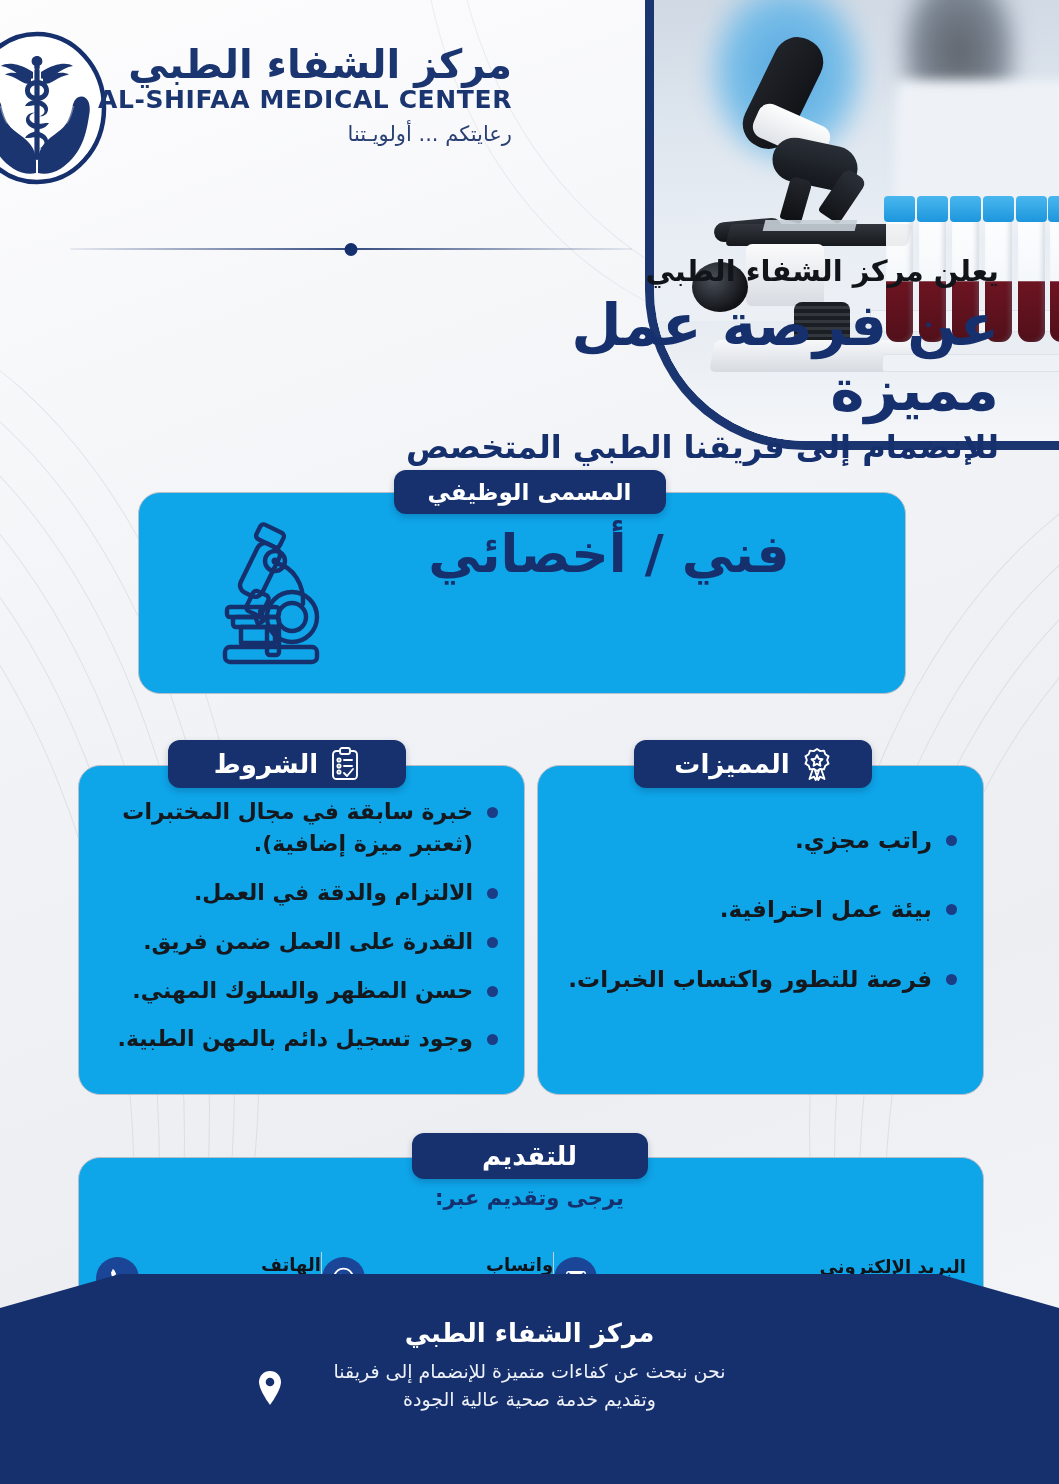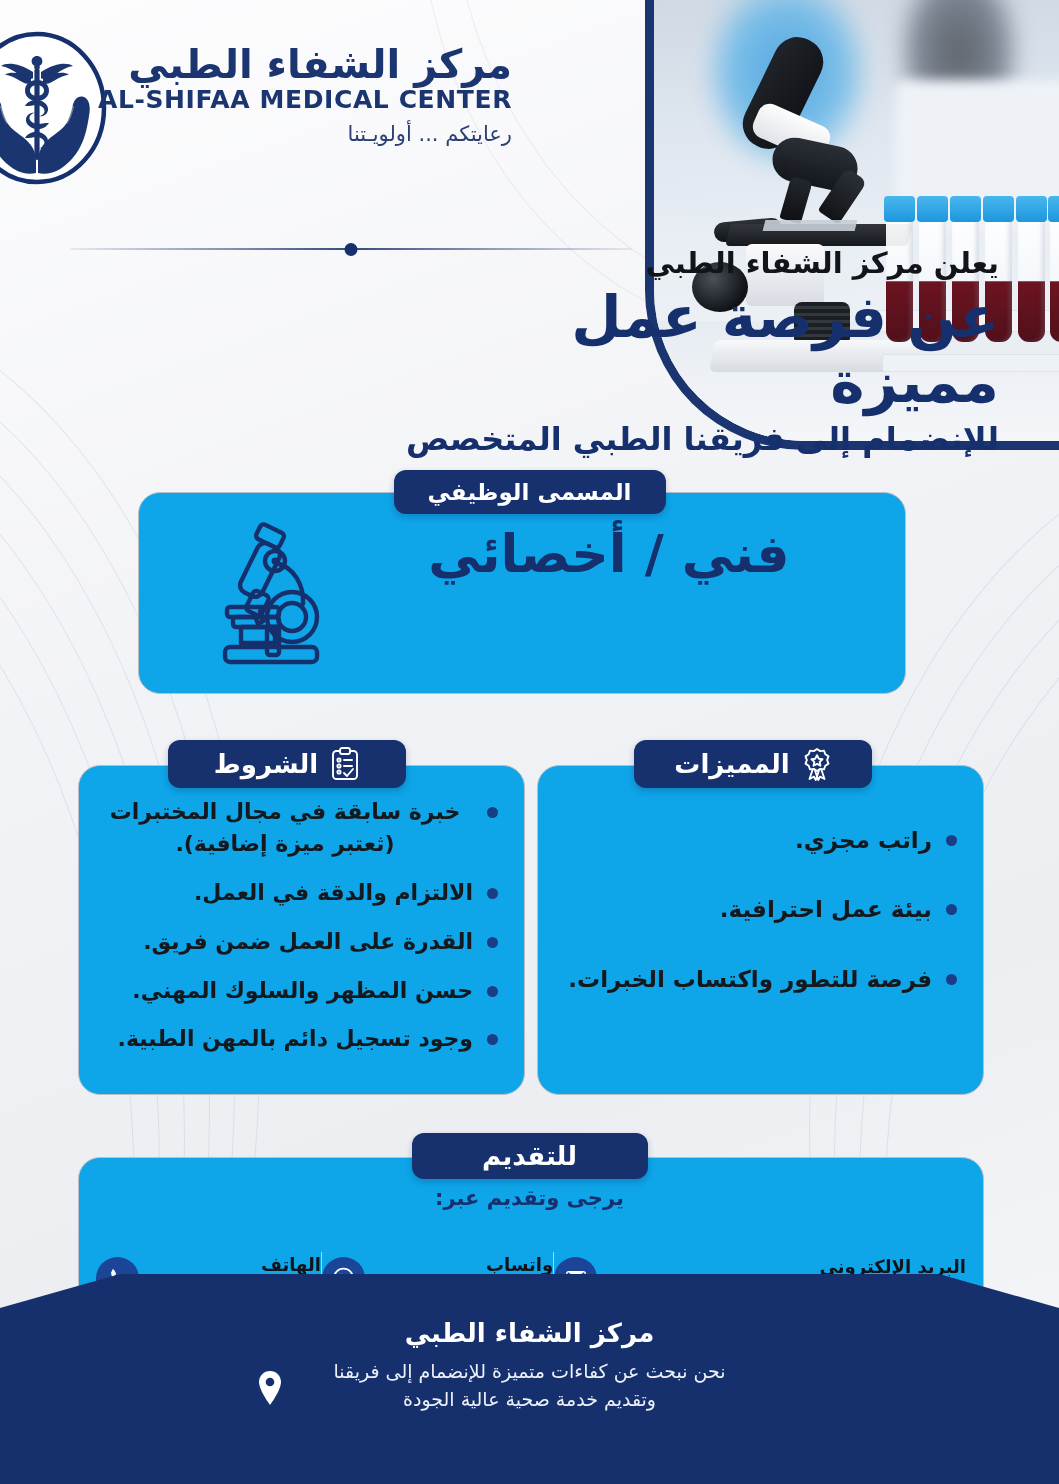--- a/index.html
+++ b/index.html
@@ -177,21 +177,21 @@
   .divider .line {
     position:absolute; top:5px; left:0; right:0; height:1.5px;
     background:linear-gradient(90deg,rgba(27,53,112,.08),rgba(27,53,112,.85) 48%,rgba(27,53,112,.85) 52%,rgba(27,53,112,.08));
   }
   .divider .dot {
     position:absolute; left:50%; top:0; transform:translateX(-50%);
     width:13px; height:13px; border-radius:50%; background:#16306e;
   }
 
   
-  .announce { position:absolute; right:60px; top:245px; width:600px; text-align:right; }
+  .announce { position:absolute; right:60px; top:253px; width:600px; text-align:right; }
   .ann-1 { font-size:29px; font-weight:700; color:#111418; line-height:1.3; }
   .ann-2 {
     font-size:58px; font-weight:800; color:#16306e;
     line-height:1.12; margin-top:2px; letter-spacing:-1px;
   }
   .ann-3 { font-size:32px; font-weight:700; color:#16306e; margin-top:4px; line-height:1.3; }
 
   
   .card {
     position:absolute;
@@ -226,21 +226,21 @@
   .cond-card { left:78px; top:765px; width:447px; height:330px; }
   .cond-badge { left:168px; top:740px; width:238px; height:48px; font-size:26px; }
   .perk-card { left:537px; top:765px; width:447px; height:330px; }
   .perk-badge { left:634px; top:740px; width:238px; height:48px; font-size:26px; }
 
   ul.bullets { list-style:none; padding:30px 26px 0 18px; margin:0; }
   ul.bullets li {
     display:flex; align-items:flex-start; justify-content:flex-start;
     gap:14px; margin-bottom:17px;
     font-size:22px; color:#15181d; line-height:1.45; font-weight:600;
-    text-align:center;
+    text-align:right;
   }
   ul.bullets li .dot {
     flex:0 0 auto; width:11px; height:11px; border-radius:50%;
     background:#1b3d86; margin-top:11px;
   }
   .perk-card ul.bullets { padding-top:58px; }
   .perk-card ul.bullets li { margin-bottom:36px; font-size:23px; }
 
   
   .apply-card { left:78px; top:1157px; width:906px; height:178px; }

